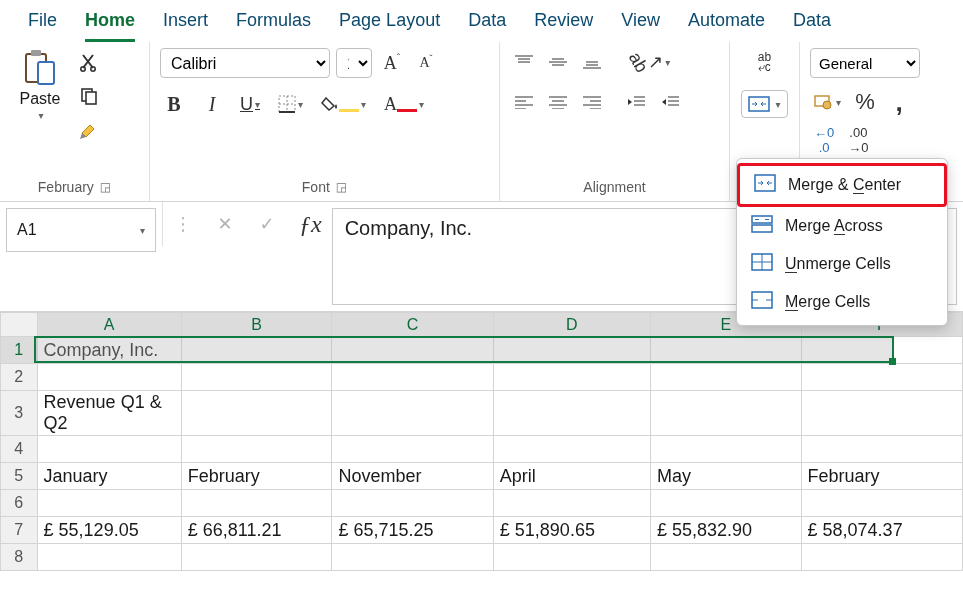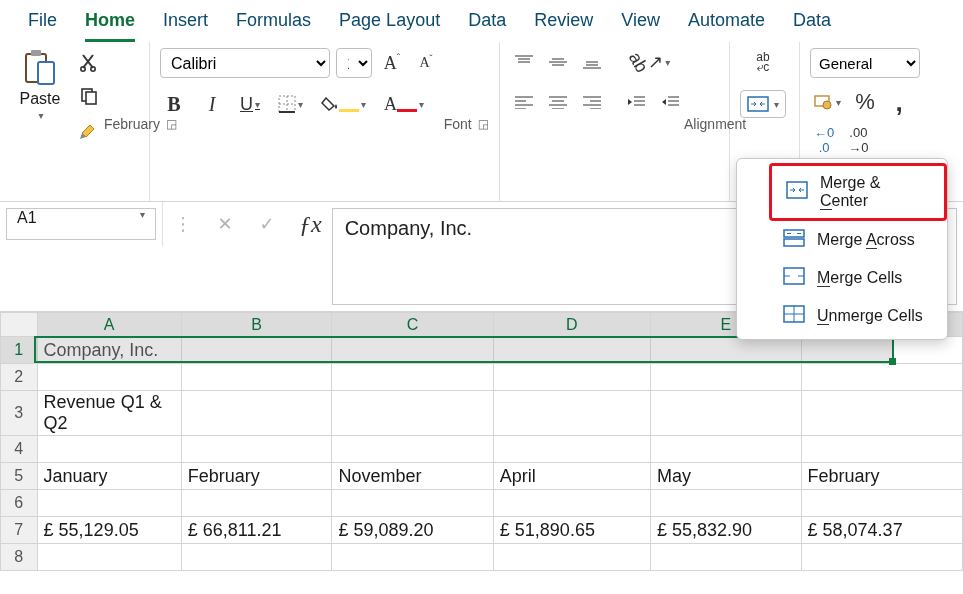--- a/index.html
+++ b/index.html
@@ -1,21 +1,21 @@
 <!DOCTYPE html>
 <html><head>
 <meta charset="utf-8">
 <style>
 * { box-sizing: border-box; margin: 0; padding: 0; }
 body { font-family: "Segoe UI", Arial, sans-serif; font-size: 14px; background: #fff; color: #1a1a1a; width: 963px; height: 594px; overflow: hidden; }
 .tabs { display: flex; gap: 28px; padding: 6px 28px 0; height: 42px; align-items: flex-start; background: #fff; }
 .tab { font-size: 18px; color: #0c4a6e; padding: 4px 0 8px; cursor: pointer; }
 .tab.active { font-weight: 600; border-bottom: 3px solid #107c41; color: #0f6f3a; }
 .ribbon { display: flex; background: #fff; border-bottom: 1px solid #d4d4d4; height: 160px; }
-.group { display: flex; flex-direction: row; border-right: 1px solid #e0e0e0; padding: 6px 10px 2px; position: relative; }
+.group { display: flex; flex-direction: column; border-right: 1px solid #e0e0e0; padding: 6px 10px 2px; position: relative; }
 .group-body { display: flex; align-items: flex-start; flex: 1; gap: 4px; }
 .group-label { font-size: 14px; color: #5a5a5a; text-align: center; padding: 4px 0; display:flex; justify-content:center; align-items:center; gap:6px;}
 .group-label .dlaunch { font-size:12px; color:#777;}
 .col { display: flex; flex-direction: column; gap: 6px; align-items: center; }
 .row { display: flex; gap: 6px; align-items: center; }
 .icon-btn { display: inline-flex; align-items: center; justify-content: center; min-width: 28px; height: 28px; border: none; background: transparent; border-radius: 3px; cursor: pointer; font-size: 18px; color:#333; padding:0 4px;}
 .big-paste { display:flex; flex-direction:column; align-items:center; justify-content:flex-start; width:60px; height:110px; border:none; background:transparent; cursor:pointer; gap:2px; font-size:16px; color:#1a1a1a;}
 .big-paste svg { width:36px; height:40px; }
 .font-select { height: 30px; border:1px solid #bfbfbf; border-radius:4px; font-size:16px; padding:0 6px; background:#fff; }
 .font-name { width:170px; }
@@ -25,25 +25,25 @@
 .italic { font-style: italic; font-family:"Times New Roman",serif; font-size:20px;}
 .underline-btn { text-decoration: underline; font-size:18px;}
 .dropdown-carat { font-size:10px; color:#666; margin-left:2px;}
 .paint-line { display:inline-block; width:20px; height:3px; position:relative; top:6px;}
 .fill-y { background:#ffd84d; }
 .fontcolor-r { background:#e81123; }
 .align-cell svg { width:18px; height:14px; }
 .merge-btn { border:1px solid #bfbfbf; border-radius:4px; padding:2px 6px; display:flex; align-items:center; gap:3px; background:#fff;}
 .num-format { height:30px; width:110px; border:1px solid #bfbfbf; border-radius:4px; font-size:15px; background:#fff; padding:0 4px;}
 .merge-menu { position:absolute; top:158px; left:736px; width:212px; background:#fff; border:1px solid #c8c8c8; border-radius:6px; box-shadow:0 4px 14px rgba(0,0,0,.2); padding:4px 0; z-index:50;}
-.merge-item { display:flex; align-items:center; gap:12px; padding:8px 14px; font-size:16px; cursor:pointer;margin-left:32px;}
+.merge-item { display:flex; align-items:center; gap:12px; padding:8px 14px; font-size:16px; cursor:pointer;}
 .merge-item.highlight { border:3px solid #e81123; border-radius:4px;}
 .merge-item .mi-ul { border-bottom:1px solid #333;}
 .formula-bar { display:flex; align-items:stretch; border-bottom:1px solid #d4d4d4; height:110px; background:#fff;}
-.namebox { width:150px; border:1px solid #c8c8c8; margin:6px; display:flex; align-items:flex-start; padding:0 10px; background:#fff; justify-content:space-between; font-size:16px; height:32px;}
+.namebox { width:150px; border:1px solid #c8c8c8; margin:6px; display:flex; align-items:center; padding:0 10px; background:#fff; justify-content:space-between; font-size:16px; height:44px;}
 .fbar-mid { display:flex; align-items:center; gap:14px; padding:0 6px; border-left:1px solid #e0e0e0; height:44px;}
 .fbar-mid .fx { font-style:italic; font-family:serif; font-size:24px; }
 .formula-input { flex:1; border:1px solid #c8c8c8; margin:6px 6px 6px 0; padding:8px 12px; font-size:20px; color:#222; background:#fff; min-height:90px;}
 .namebox-wrap { display:flex; flex-direction:column; }
 .grid-wrap { position:relative; }
 table.sheet { border-collapse:collapse; width:100%; table-layout:fixed;}
 table.sheet th, table.sheet td { border:1px solid #d4d4d4; height:27px; font-size:18px; font-weight:400; padding:1px 6px; text-align:left; background:#fff; color:#1a1a1a;}
 table.sheet thead th { background:#f0f0f0; color:#555; text-align:center; font-size:16px; height:24px;}
 table.sheet .rowhdr { background:#f0f0f0; color:#555; text-align:center; width:34px; font-size:16px;}
 table.sheet th.sel-col, table.sheet .sel-row { background:#dcdcdc; color:#0b6a3a;}
@@ -285,32 +285,32 @@
     <span class="mi-icon"><svg viewBox="0 0 22 18">
           <rect x="1" y="1" width="20" height="7" fill="none" stroke="#2a6fb5" stroke-width="1.5"></rect>
           <rect x="1" y="10" width="20" height="7" fill="none" stroke="#2a6fb5" stroke-width="1.5"></rect>
           <path d="M4 4.5 L8 4.5 M18 4.5 L14 4.5" stroke="#2a6fb5"></path>
         </svg></span>
     <span>Merge <span class="mi-ul">A</span>cross</span>
   </div>
   <div class="merge-item">
     <span class="mi-icon"><svg viewBox="0 0 22 18">
           <rect x="1" y="1" width="20" height="16" fill="none" stroke="#2a6fb5" stroke-width="1.5"></rect>
+          <line x1="11" y1="1" x2="11" y2="17" stroke="#2a6fb5"></line>
+          <line x1="1" y1="9" x2="21" y2="9" stroke="#2a6fb5"></line>
+        </svg></span>
+    <span><span class="mi-ul">U</span>nmerge Cells</span>
+  </div>
+  <div class="merge-item">
+    <span class="mi-icon"><svg viewBox="0 0 22 18">
+          <rect x="1" y="1" width="20" height="16" fill="none" stroke="#2a6fb5" stroke-width="1.5"></rect>
           <line x1="1" y1="9" x2="7" y2="9" stroke="#2a6fb5"></line>
           <line x1="15" y1="9" x2="21" y2="9" stroke="#2a6fb5"></line>
         </svg></span>
     <span><span class="mi-ul">M</span>erge Cells</span>
-  </div>
-  <div class="merge-item">
-    <span class="mi-icon"><svg viewBox="0 0 22 18">
-          <rect x="1" y="1" width="20" height="16" fill="none" stroke="#2a6fb5" stroke-width="1.5"></rect>
-          <line x1="11" y1="1" x2="11" y2="17" stroke="#2a6fb5"></line>
-          <line x1="1" y1="9" x2="21" y2="9" stroke="#2a6fb5"></line>
-        </svg></span>
-    <span><span class="mi-ul">U</span>nmerge Cells</span>
   </div>
 </div>
 
 <div class="formula-bar">
   <div class="namebox-wrap">
     <div class="namebox">
       <span>A1</span>
       <span class="dropdown-carat">▾</span>
     </div>
   </div>
@@ -397,21 +397,21 @@
           <td></td>
           <td></td>
           <td></td>
           <td></td>
           <td></td>
         </tr>
         <tr>
           <td class="rowhdr">7</td>
           <td>£ 55,129.05</td>
           <td>£ 66,811.21</td>
-          <td>£ 59,089.20</td>
+          <td>£ 65,715.25</td>
           <td>£ 51,890.65</td>
           <td>£ 55,832.90</td>
           <td>£ 58,074.37</td>
         </tr>
         <tr>
           <td class="rowhdr">8</td>
           <td></td>
           <td></td>
           <td></td>
           <td></td>

